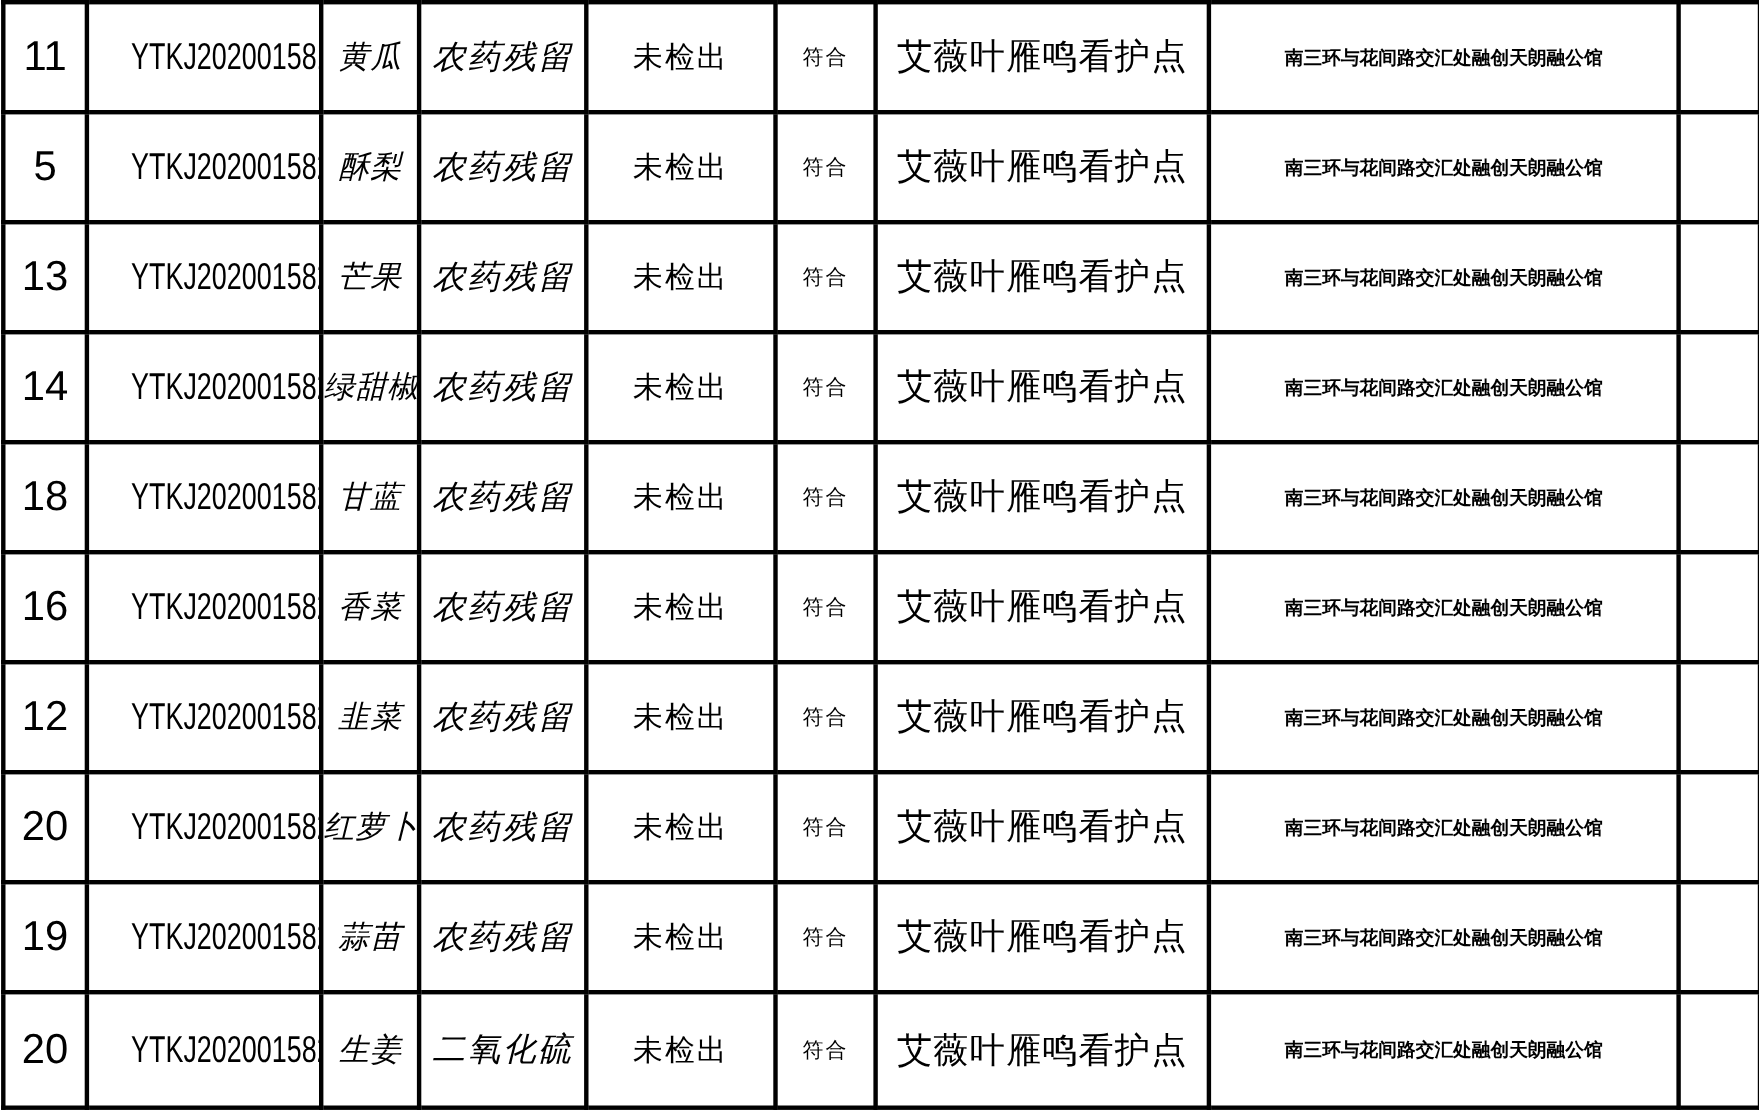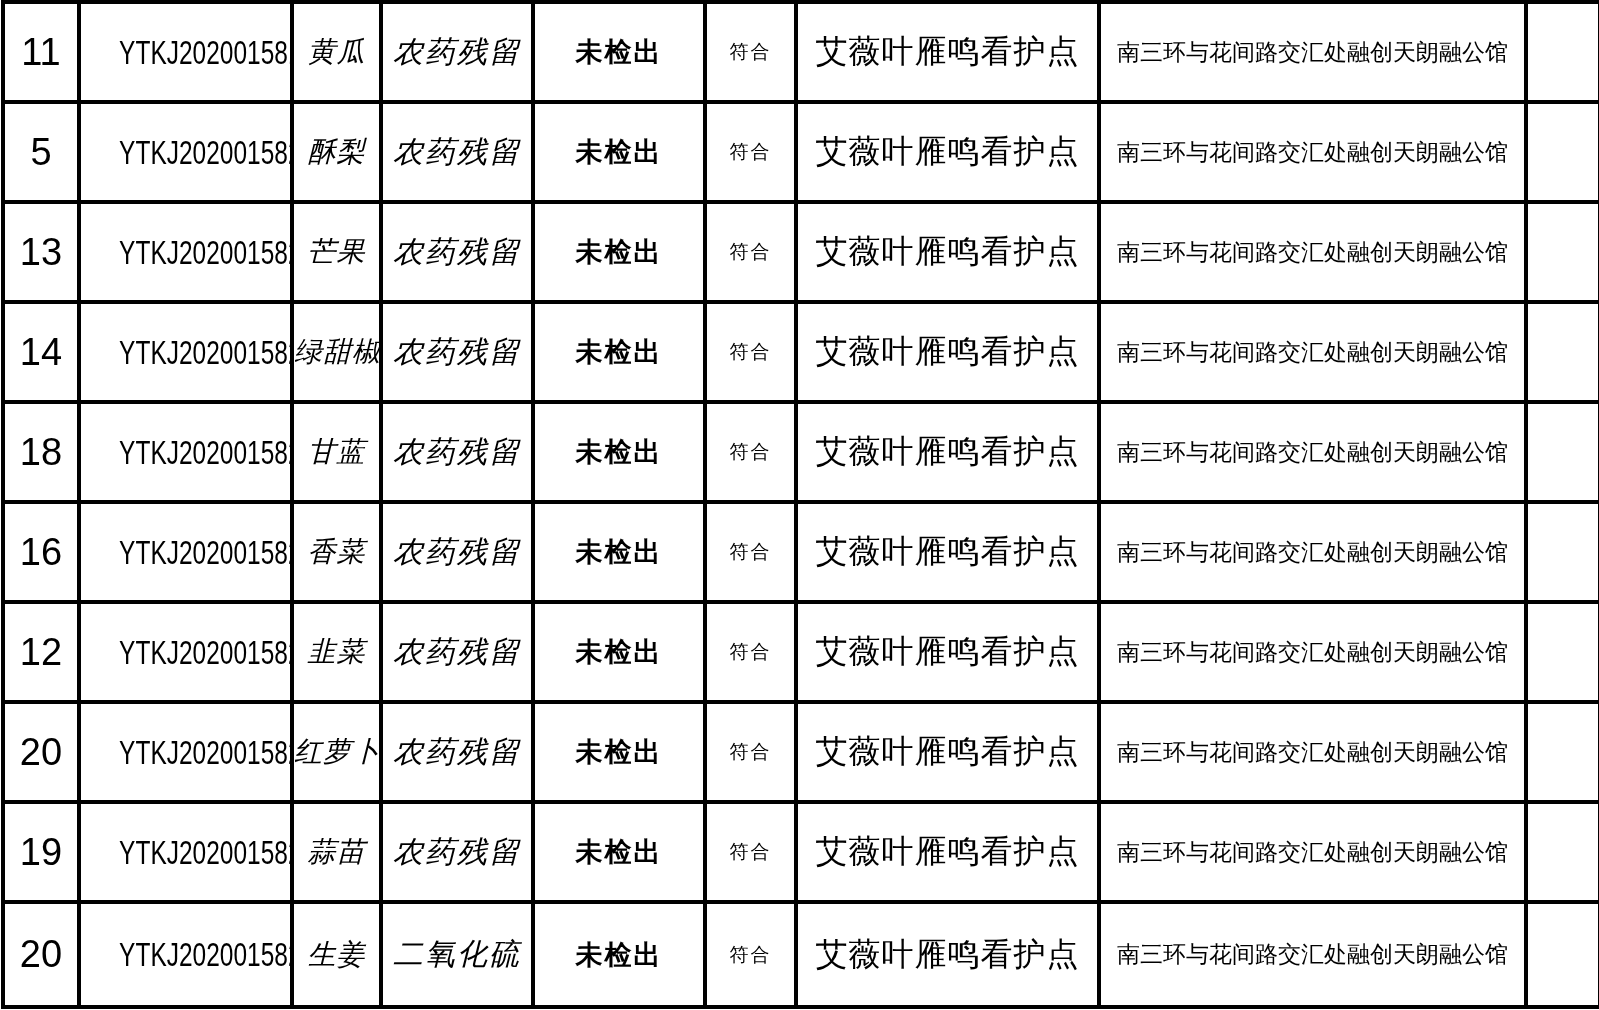--- a/index.html
+++ b/index.html
@@ -40,24 +40,24 @@
     font-size: 34px;
   }
   td.c-code .hscale {
     display: inline-block;
     transform: scaleX(0.72);
     transform-origin: 50% 50%;
     white-space: nowrap;
   }
   td.c-item      { font-size: 28px; letter-spacing: 1px; font-style: italic; }
   td.c-test      { font-size: 30px; letter-spacing: 2px; font-style: italic; }
-  td.c-result    { font-size: 27px; letter-spacing: 2px; font-weight: bold; }
+  td.c-result    { font-size: 27px; letter-spacing: 2px; }
   td.c-conclusion{ font-size: 19px; letter-spacing: 2px; }
   td.c-location  { font-size: 32px; letter-spacing: 1px; }
-  td.c-address   { font-size: 23px; letter-spacing: 0px; }
+  td.c-address   { font-size: 17px; letter-spacing: 0px; font-weight: bold; }
   td.c-note      { font-size: 23px; }
 </style>
 </head>
 <body>
 
 <table class="results">
   <colgroup>
     <col style="width:76px">
     <col style="width:213px">
     <col style="width:89px">

